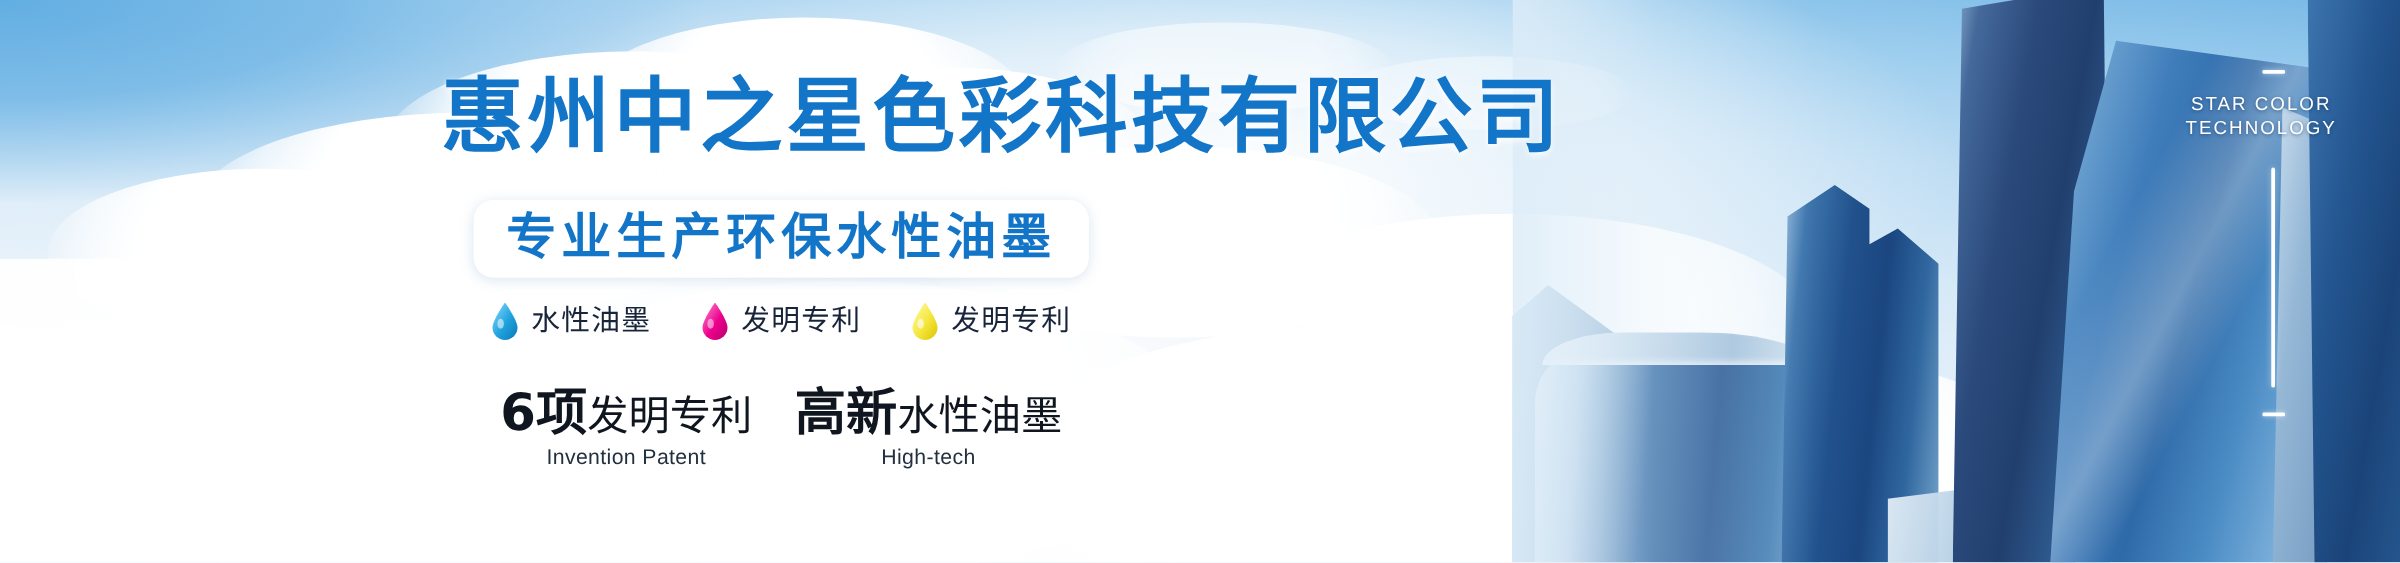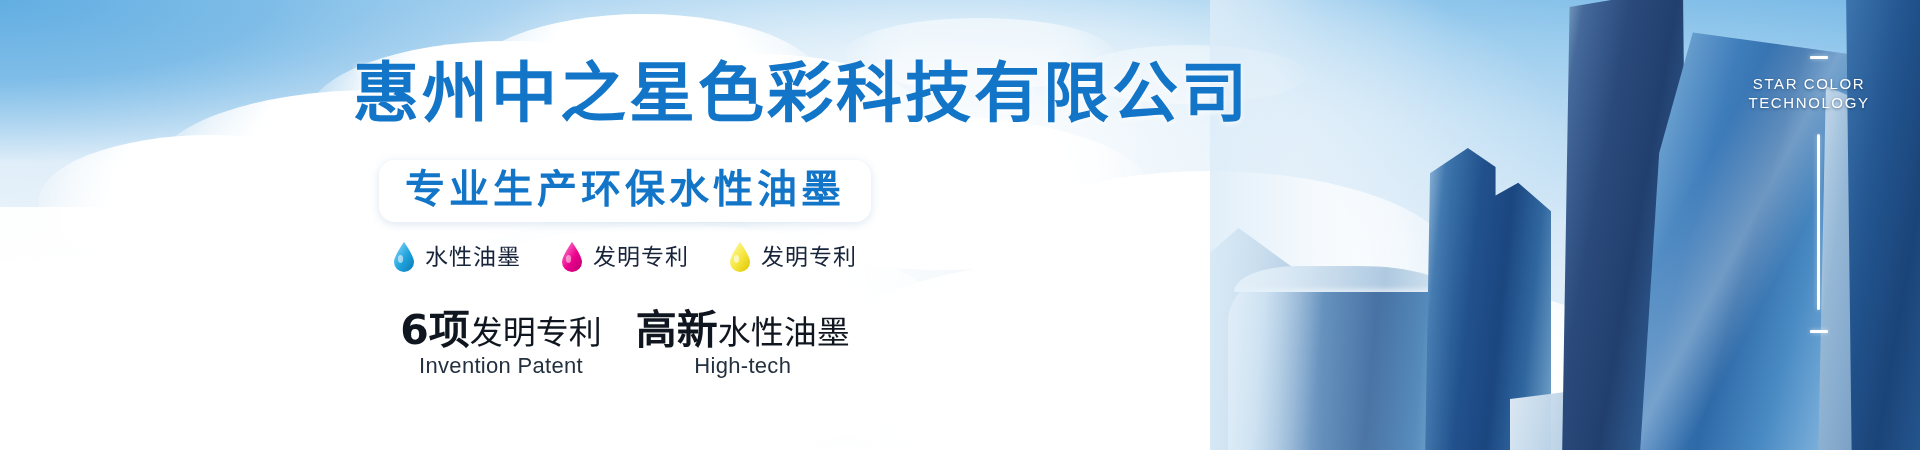--- a/index.html
+++ b/index.html
@@ -268,21 +268,21 @@
     text-shadow:0 1px 3px rgba(255,255,255,.7);
   }
   .badge-cn .big{
     font-weight:bold;
     font-size:41px;
     letter-spacing:0px;
   }
   .badge-en{
     margin-top:2px;
     font-family:"Liberation Sans","DejaVu Sans",sans-serif;
-    font-size:22px;
+    font-size:17px;
     line-height:21px;
     color:#23303f;
     letter-spacing:.3px;
     white-space:nowrap;
   }
 </style>
 </head>
 <body>
 
 <div class="banner">

